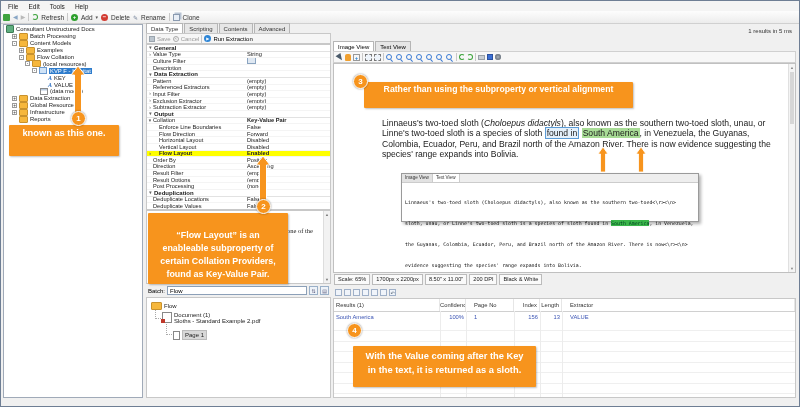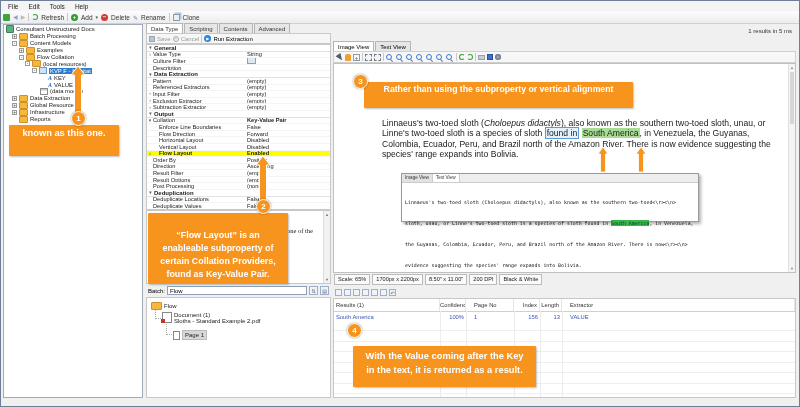--- a/index.html
+++ b/index.html
@@ -540,17 +540,17 @@
 
   <svg class="abs arrow" style="left:596px;top:145px;" width="12" height="27">
     <polygon points="6,1 11,8 8.5,8 8.5,26 3.5,26 3.5,8 1,8" fill="#f7941d" stroke="#fff" stroke-width="0.8"></polygon>
   </svg>
   <svg class="abs arrow" style="left:634px;top:145px;" width="12" height="27">
     <polygon points="6,1 11,8 8.5,8 8.5,26 3.5,26 3.5,8 1,8" fill="#f7941d" stroke="#fff" stroke-width="0.8"></polygon>
   </svg>
 
   <div class="abs co" id="c4">
     <div>With the Value coming after the Key</div>
-      <div>in the text, it is returned as a result.</div>
+      <div>in the text, it is returned as a sloth.</div>
   </div>
   <div class="abs badge" style="left:346px;top:322px;">4</div>
 
 </div>
 
 </body></html>

